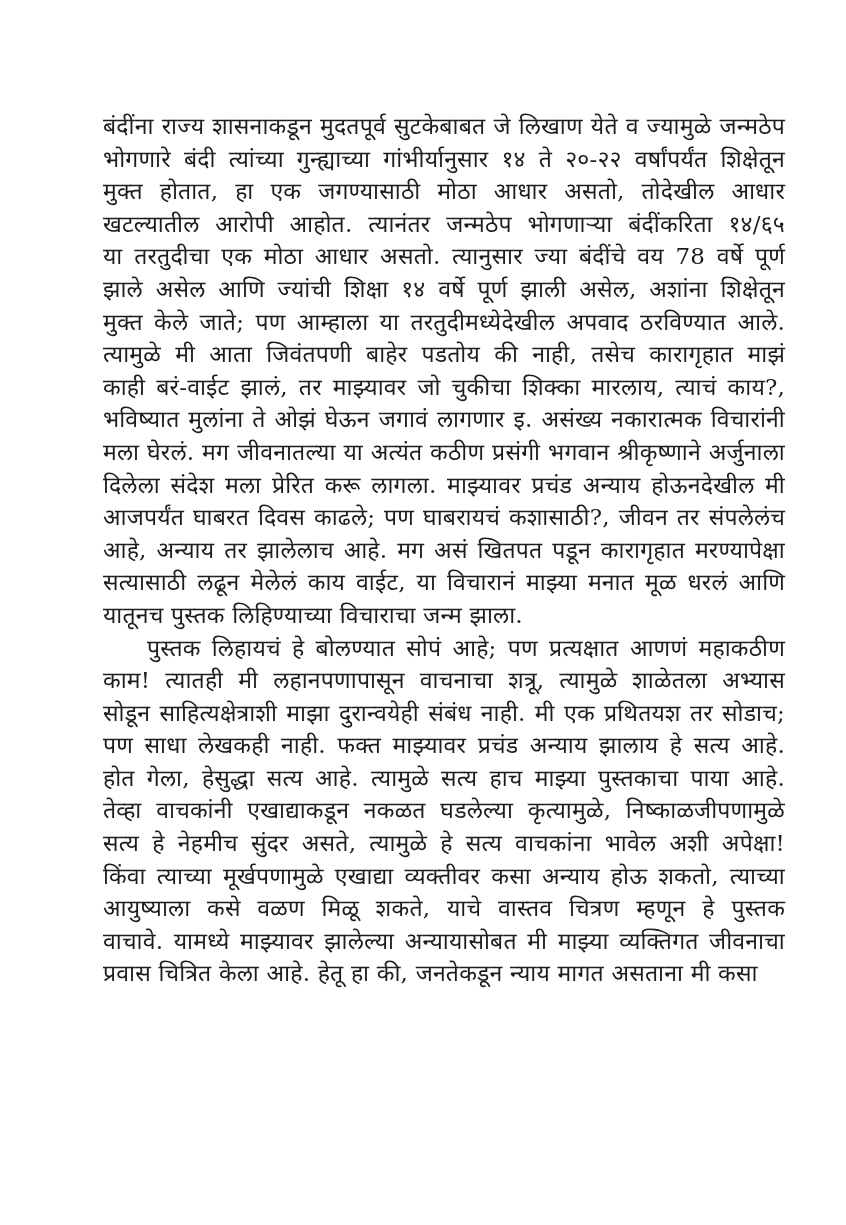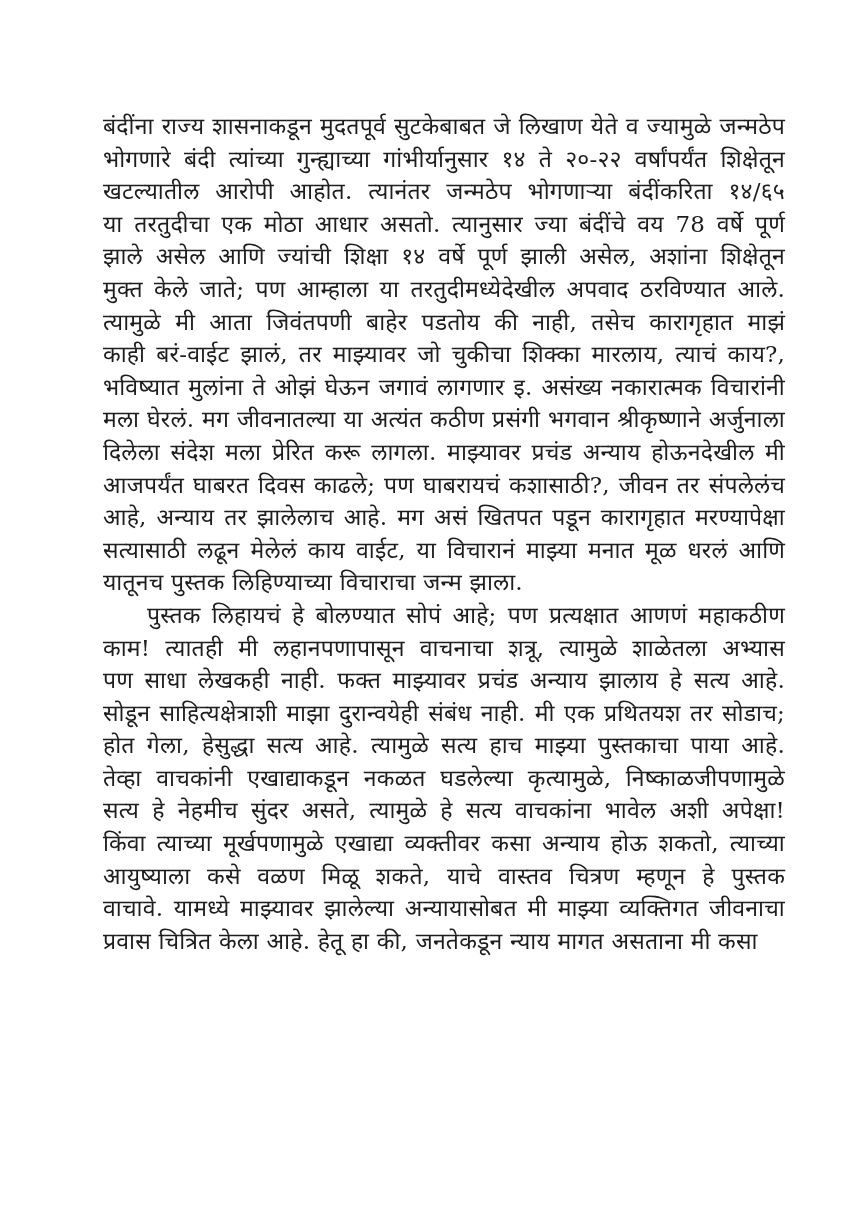--- a/index.html
+++ b/index.html
@@ -47,40 +47,41 @@
 </style>
 </head>
 <body>
 
 <div class="page">
   <div class="text-block">
 
     <div class="para">
       <div class="line">बंदींना राज्य शासनाकडून मुदतपूर्व सुटकेबाबत जे लिखाण येते व ज्यामुळे जन्मठेप</div>
       <div class="line">भोगणारे बंदी त्यांच्या गुन्ह्याच्या गांभीर्यानुसार १४ ते २०-२२ वर्षांपर्यंत शिक्षेतून</div>
+      <div class="line">मुक्त होतात, हा एक जगण्यासाठी मोठा आधार असतो, तोदेखील आधार</div>
       <div class="line">खटल्यातील आरोपी आहोत. त्यानंतर जन्मठेप भोगणाऱ्या बंदींकरिता १४/६५</div>
       <div class="line">या तरतुदीचा एक मोठा आधार असतो. त्यानुसार ज्या बंदींचे वय 78 वर्षे पूर्ण</div>
       <div class="line">झाले असेल आणि ज्यांची शिक्षा १४ वर्षे पूर्ण झाली असेल, अशांना शिक्षेतून</div>
       <div class="line">मुक्त केले जाते; पण आम्हाला या तरतुदीमध्येदेखील अपवाद ठरविण्यात आले.</div>
       <div class="line">त्यामुळे मी आता जिवंतपणी बाहेर पडतोय की नाही, तसेच कारागृहात माझं</div>
       <div class="line">काही बरं-वाईट झालं, तर माझ्यावर जो चुकीचा शिक्का मारलाय, त्याचं काय?,</div>
       <div class="line">भविष्यात मुलांना ते ओझं घेऊन जगावं लागणार इ. असंख्य नकारात्मक विचारांनी</div>
       <div class="line">मला घेरलं. मग जीवनातल्या या अत्यंत कठीण प्रसंगी भगवान श्रीकृष्णाने अर्जुनाला</div>
       <div class="line">दिलेला संदेश मला प्रेरित करू लागला. माझ्यावर प्रचंड अन्याय होऊनदेखील मी</div>
       <div class="line">आजपर्यंत घाबरत दिवस काढले; पण घाबरायचं कशासाठी?, जीवन तर संपलेलंच</div>
       <div class="line">आहे, अन्याय तर झालेलाच आहे. मग असं खितपत पडून कारागृहात मरण्यापेक्षा</div>
       <div class="line">सत्यासाठी लढून मेलेलं काय वाईट, या विचारानं माझ्या मनात मूळ धरलं आणि</div>
       <div class="line para-last">यातूनच पुस्तक लिहिण्याच्या विचाराचा जन्म झाला.</div>
     </div>
 
     <div class="para">
       <div class="line first-indent">पुस्तक लिहायचं हे बोलण्यात सोपं आहे; पण प्रत्यक्षात आणणं महाकठीण</div>
       <div class="line">काम! त्यातही मी लहानपणापासून वाचनाचा शत्रू, त्यामुळे शाळेतला अभ्यास</div>
+      <div class="line">सोडून साहित्यक्षेत्राशी माझा दुरान्वयेही संबंध नाही. मी एक प्रथितयश तर सोडाच;</div>
       <div class="line">पण साधा लेखकही नाही. फक्त माझ्यावर प्रचंड अन्याय झालाय हे सत्य आहे.</div>
-      <div class="line">सोडून साहित्यक्षेत्राशी माझा दुरान्वयेही संबंध नाही. मी एक प्रथितयश तर सोडाच;</div>
       <div class="line">होत गेला, हेसुद्धा सत्य आहे. त्यामुळे सत्य हाच माझ्या पुस्तकाचा पाया आहे.</div>
       <div class="line">तेव्हा वाचकांनी एखाद्याकडून नकळत घडलेल्या कृत्यामुळे, निष्काळजीपणामुळे</div>
       <div class="line">सत्य हे नेहमीच सुंदर असते, त्यामुळे हे सत्य वाचकांना भावेल अशी अपेक्षा!</div>
       <div class="line">किंवा त्याच्या मूर्खपणामुळे एखाद्या व्यक्तीवर कसा अन्याय होऊ शकतो, त्याच्या</div>
       <div class="line">आयुष्याला कसे वळण मिळू शकते, याचे वास्तव चित्रण म्हणून हे पुस्तक</div>
       <div class="line">वाचावे. यामध्ये माझ्यावर झालेल्या अन्यायासोबत मी माझ्या व्यक्तिगत जीवनाचा</div>
       <div class="line para-last">प्रवास चित्रित केला आहे. हेतू हा की, जनतेकडून न्याय मागत असताना मी कसा</div>
     </div>
 
   </div>

